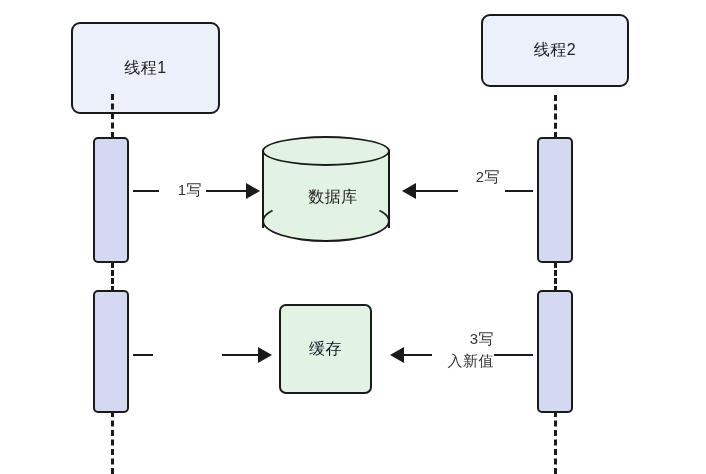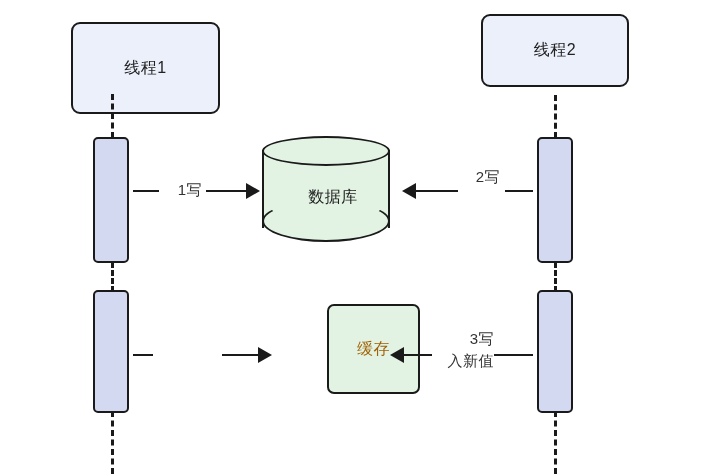--- a/index.html
+++ b/index.html
@@ -107,24 +107,23 @@
     top: 304px;
     width: 93px;
     height: 90px;
     box-sizing: border-box;
     background: #E2F3E3;
     border: 2.5px solid #1a1a1a;
     border-radius: 7px;
     display: flex;
     align-items: center;
     justify-content: center;
-    color: #a16207;
+    color: #0f172a;
     font-size: 16px;
     letter-spacing: 0.5px;
-    margin-left: 48px;
   }
 
   
   .msg-line {
     position: absolute;
     height: 0;
     border-top: 2.5px solid #1a1a1a;
   }
   .arrow-head {
     position: absolute;

